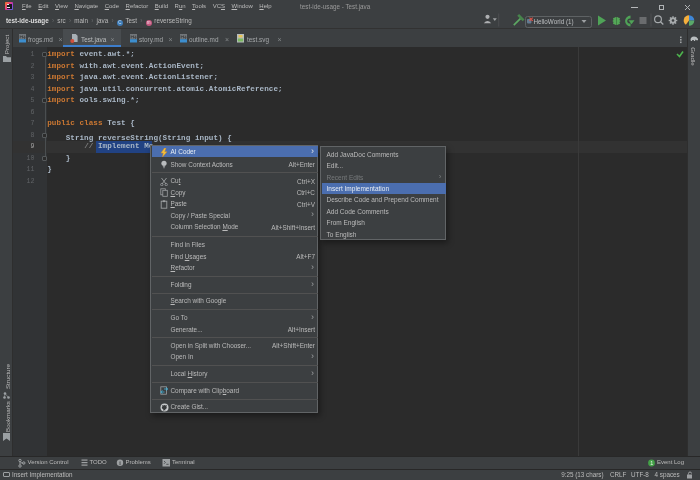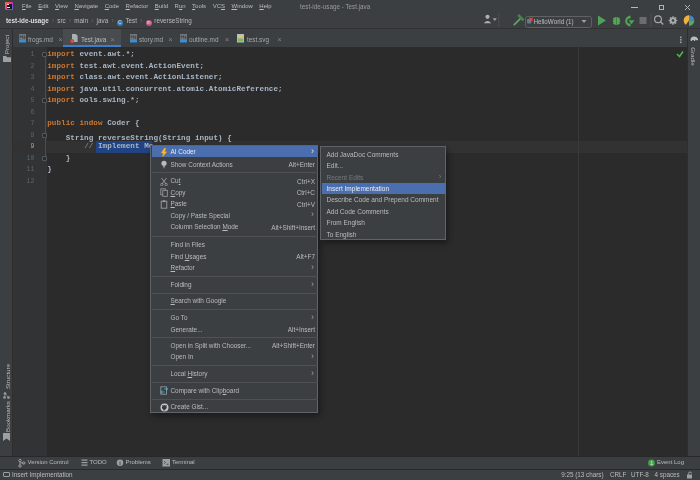--- a/index.html
+++ b/index.html
@@ -187,26 +187,26 @@
       <div class="abs txt" style="left:0;top:94px;width:21.5px;text-align:right;font:6.6px 'Liberation Mono';line-height:11.5px;color:#a4a3a3;">9</div>
       <div class="abs txt" style="left:0;top:105.5px;width:21.5px;text-align:right;font:6.6px 'Liberation Mono';line-height:11.5px;color:#606366;">10</div>
       <div class="abs txt" style="left:0;top:117px;width:21.5px;text-align:right;font:6.6px 'Liberation Mono';line-height:11.5px;color:#606366;">11</div>
       <div class="abs txt" style="left:0;top:128.5px;width:21.5px;text-align:right;font:6.6px 'Liberation Mono';line-height:11.5px;color:#606366;">12</div>
     </div>
 
   <div class="abs" style="left:31.5px;top:7.75px;width:1px;height:101.5px;background:#4a4e50;"></div>
 
   <div id="code">
       <div class="abs txt" style="left:34.2px;top:2px;font:bold 7.6px 'Liberation Mono';line-height:11.5px;letter-spacing:0.06px;"><span style="color:#cc7832">import</span><span style="color:#a9b7c6"> event.awt.*;</span></div>
-      <div class="abs txt" style="left:34.2px;top:13.5px;font:bold 7.6px 'Liberation Mono';line-height:11.5px;letter-spacing:0.06px;"><span style="color:#cc7832">import</span><span style="color:#a9b7c6"> test.awt.event.ActionEvent;</span></div>
-      <div class="abs txt" style="left:34.2px;top:25px;font:bold 7.6px 'Liberation Mono';line-height:11.5px;letter-spacing:0.06px;"><span style="color:#cc7832">import</span><span style="color:#a9b7c6"> class.awt.event.ActionListener;</span></div>
+      <div class="abs txt" style="left:34.2px;top:13.5px;font:bold 7.6px 'Liberation Mono';line-height:11.5px;letter-spacing:0.06px;"><span style="color:#cc7832">import</span><span style="color:#a9b7c6"> with.awt.event.ActionEvent;</span></div>
+      <div class="abs txt" style="left:34.2px;top:25px;font:bold 7.6px 'Liberation Mono';line-height:11.5px;letter-spacing:0.06px;"><span style="color:#cc7832">import</span><span style="color:#a9b7c6"> java.awt.event.ActionListener;</span></div>
       <div class="abs txt" style="left:34.2px;top:36.5px;font:bold 7.6px 'Liberation Mono';line-height:11.5px;letter-spacing:0.06px;"><span style="color:#cc7832">import</span><span style="color:#a9b7c6"> java.util.concurrent.atomic.AtomicReference;</span></div>
       <div class="abs txt" style="left:34.2px;top:48px;font:bold 7.6px 'Liberation Mono';line-height:11.5px;letter-spacing:0.06px;"><span style="color:#cc7832">import</span><span style="color:#a9b7c6"> ools.swing.*;</span></div>
       <div class="abs txt" style="left:34.2px;top:59.5px;font:bold 7.6px 'Liberation Mono';line-height:11.5px;letter-spacing:0.06px;"></div>
-      <div class="abs txt" style="left:34.2px;top:71px;font:bold 7.6px 'Liberation Mono';line-height:11.5px;letter-spacing:0.06px;"><span style="color:#cc7832">public indow</span><span style="color:#a9b7c6"> Coder {</span></div>
+      <div class="abs txt" style="left:34.2px;top:71px;font:bold 7.6px 'Liberation Mono';line-height:11.5px;letter-spacing:0.06px;"><span style="color:#cc7832">public class</span><span style="color:#a9b7c6"> Test {</span></div>
       <div class="abs txt" style="left:34.2px;top:86px;font:bold 7.6px 'Liberation Mono';line-height:11.5px;letter-spacing:0.06px;"><span style="color:#a9b7c6">    String reverseString(String input) {</span></div>
       <div class="abs txt" style="left:34.2px;top:94px;font:bold 7.6px 'Liberation Mono';line-height:11.5px;letter-spacing:0.06px;"><span style="color:#a9b7c6">        </span><span style="color:#808080">// </span><span style="color:#a9b7c6">Implement Me</span></div>
       <div class="abs txt" style="left:34.2px;top:105.5px;font:bold 7.6px 'Liberation Mono';line-height:11.5px;letter-spacing:0.06px;"><span style="color:#a9b7c6">    }</span></div>
       <div class="abs txt" style="left:34.2px;top:117px;font:bold 7.6px 'Liberation Mono';line-height:11.5px;letter-spacing:0.06px;"><span style="color:#a9b7c6">}</span></div>
       <div class="abs txt" style="left:34.2px;top:128.5px;font:bold 7.6px 'Liberation Mono';line-height:11.5px;letter-spacing:0.06px;"></div>
     </div>
 
   <svg class="abs" width="8" height="8" style="left:663px;top:3px;">
       <path d="M1 4 l2.5 2.5 L7 1.5" stroke="#4db34d" stroke-width="1.6" fill="none"></path>
     </svg>

